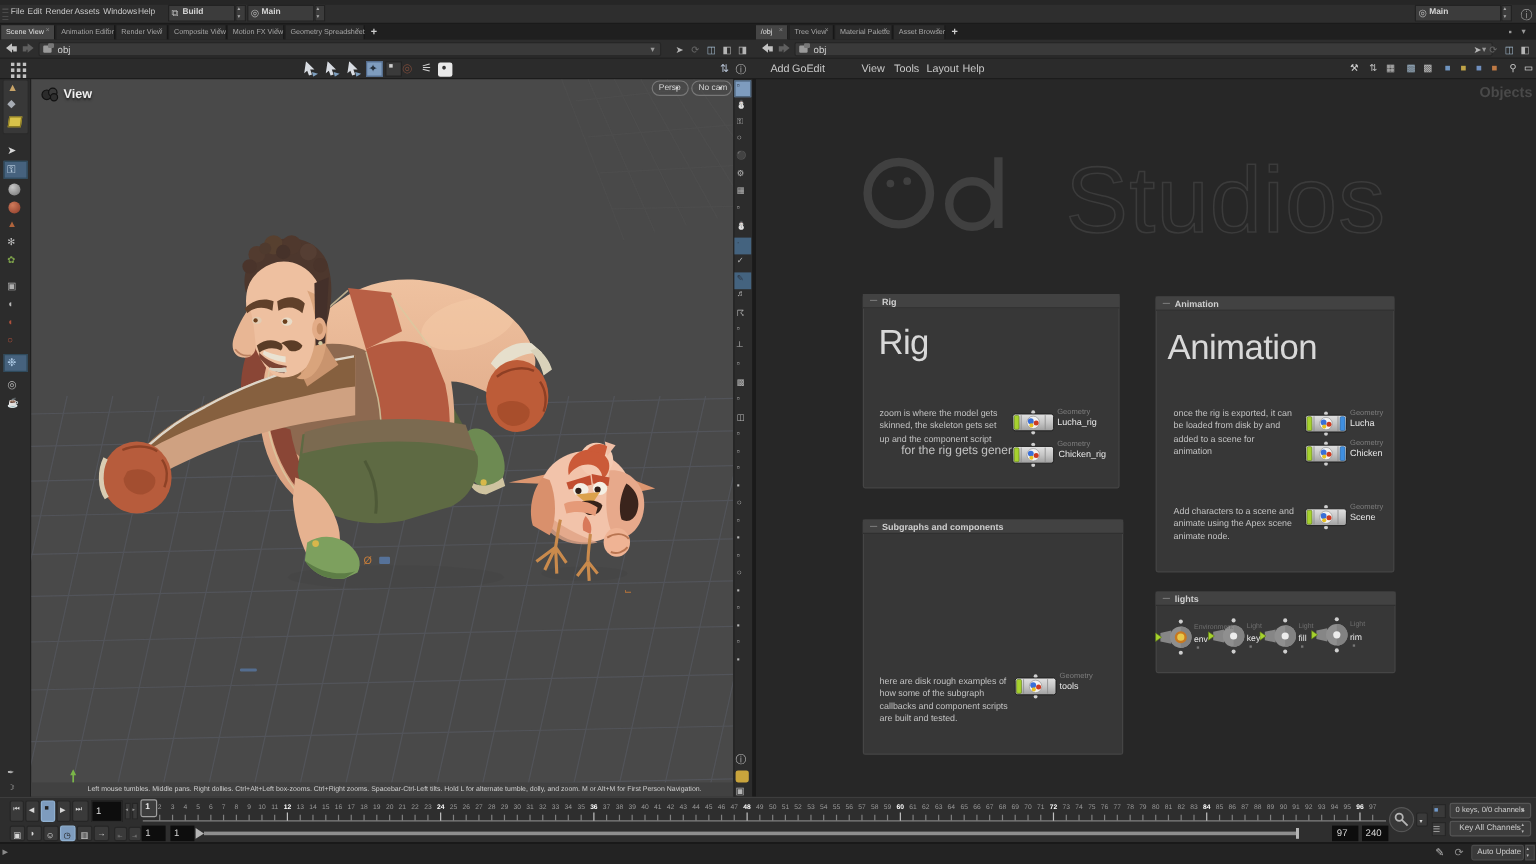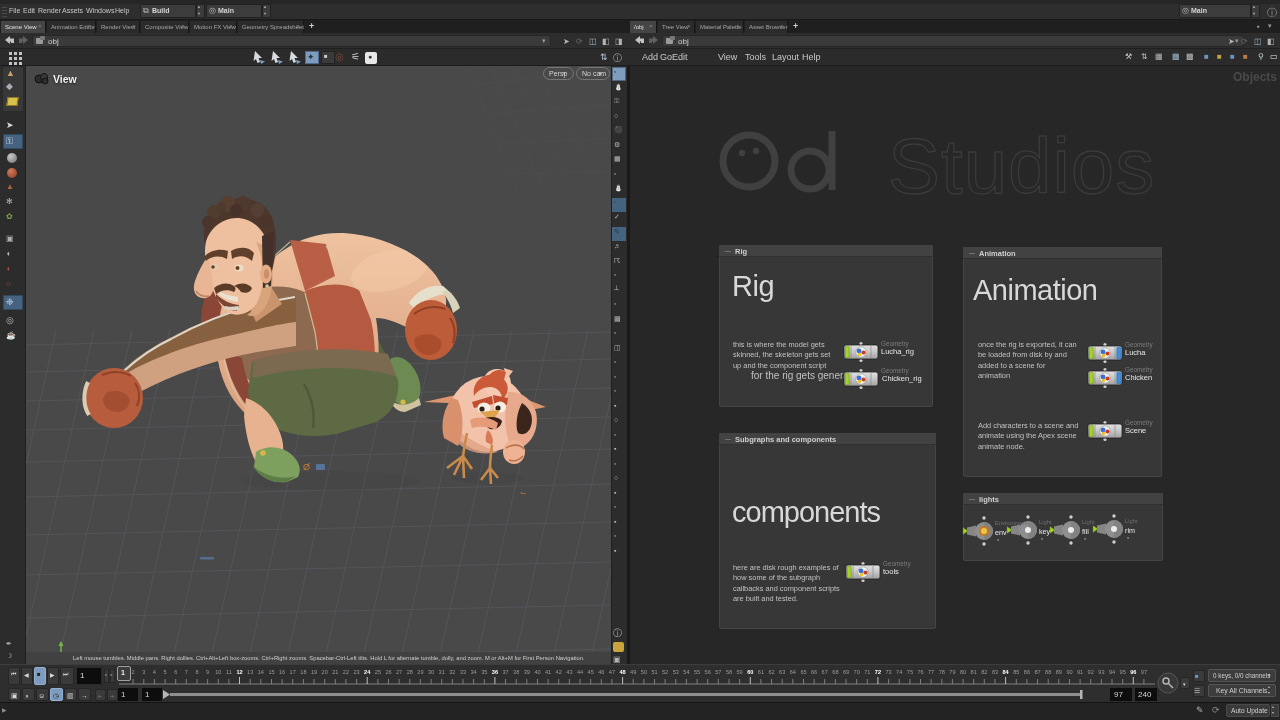--- a/index.html
+++ b/index.html
@@ -426,22 +426,21 @@
 <div class="abs" style="left:719px;top:433px;width:217px;height:196px;background:#373737;border:1px solid #454545;border-radius:2px;"></div>
 <div class="abs" style="left:719px;top:433px;width:217px;height:12px;background:#424242;border-bottom:1px solid #303030;"></div>
 <div class="txt" style="left:725px;top:436px;font-size:6px;color:#b5b5b5;font-weight:normal;">—</div>
 <div class="txt" style="left:735px;top:435px;font-size:7.5px;color:#cfcfcf;font-weight:bold;">Subgraphs and components</div>
 <div class="abs" style="left:963px;top:493px;width:200px;height:68px;background:#373737;border:1px solid #454545;border-radius:2px;"></div>
 <div class="abs" style="left:963px;top:493px;width:200px;height:12px;background:#424242;border-bottom:1px solid #303030;"></div>
 <div class="txt" style="left:969px;top:496px;font-size:6px;color:#b5b5b5;font-weight:normal;">—</div>
 <div class="txt" style="left:979px;top:495px;font-size:7.5px;color:#cfcfcf;font-weight:bold;">lights</div>
 <div class="txt" style="left:732px;top:270px;font-size:29px;color:#d8d8d8;font-weight:normal;letter-spacing:-0.5px;">Rig</div>
 <div class="txt" style="left:973px;top:274px;font-size:29px;color:#d8d8d8;font-weight:normal;letter-spacing:-0.5px;">Animation</div>
-<div class="txt" style="left:732px;top:496px;font-size:29px;color:#d8d8d8;font-weight:normal;letter-spacing:-1px;">components</div>
-<div class="txt" style="left:733px;top:340.0px;font-size:7.4px;color:#c2c2c2;font-weight:normal;">this is where the model gets</div>
+<div class="txt" style="left:733px;top:340.0px;font-size:7.4px;color:#c2c2c2;font-weight:normal;">zoom is where the model gets</div>
 <div class="txt" style="left:733px;top:350.4px;font-size:7.4px;color:#c2c2c2;font-weight:normal;">skinned, the skeleton gets set</div>
 <div class="txt" style="left:733px;top:360.8px;font-size:7.4px;color:#c2c2c2;font-weight:normal;">up and the component script</div>
 <div class="txt" style="left:733px;top:370px;font-size:10px;color:#c2c2c2;font-weight:normal;padding-left:18px;">for the rig gets generated</div>
 <div class="txt" style="left:978px;top:340.0px;font-size:7.4px;color:#c2c2c2;font-weight:normal;">once the rig is exported, it can</div>
 <div class="txt" style="left:978px;top:350.4px;font-size:7.4px;color:#c2c2c2;font-weight:normal;">be loaded from disk by and</div>
 <div class="txt" style="left:978px;top:360.8px;font-size:7.4px;color:#c2c2c2;font-weight:normal;">added to a scene for</div>
 <div class="txt" style="left:978px;top:371.2px;font-size:7.4px;color:#c2c2c2;font-weight:normal;">animation</div>
 <div class="txt" style="left:978px;top:421.0px;font-size:7.4px;color:#c2c2c2;font-weight:normal;">Add characters to a scene and</div>
 <div class="txt" style="left:978px;top:431.4px;font-size:7.4px;color:#c2c2c2;font-weight:normal;">animate using the Apex scene</div>
 <div class="txt" style="left:978px;top:441.8px;font-size:7.4px;color:#c2c2c2;font-weight:normal;">animate node.</div>

